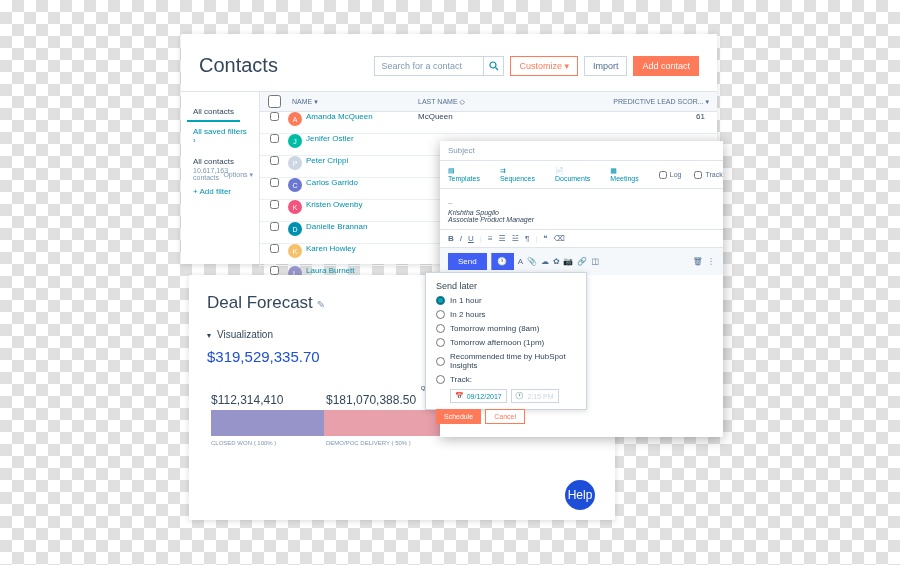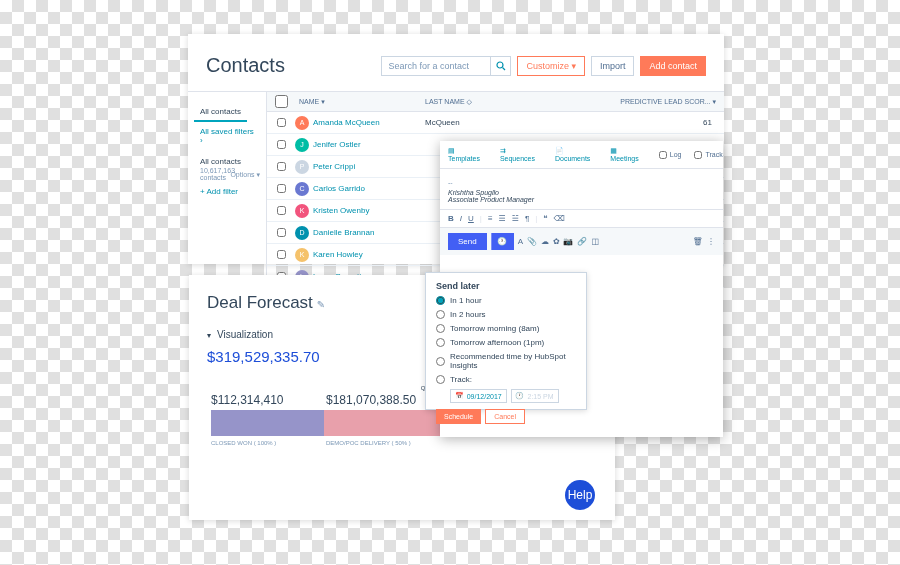--- a/index.html
+++ b/index.html
@@ -1,20 +1,20 @@
 <!DOCTYPE html>
 <html><head>
 <meta charset="utf-8">
 <style>
 *{box-sizing:border-box;margin:0;padding:0;font-family:-apple-system,BlinkMacSystemFont,"Segoe UI",Arial,sans-serif}
 body{width:900px;height:565px;position:relative;background:
 repeating-conic-gradient(#e0e0e0 0 25%,#fff 0 50%) 0 0/24px 24px}
 .card{position:absolute;background:#fff;box-shadow:0 1px 6px rgba(0,0,0,.15)}
 
-#contacts{left:188px;top:34px;width:536px;height:230px}
+#contacts{left:181px;top:34px;width:536px;height:230px}
 .c-hdr{display:flex;align-items:center;padding:20px 18px 14px}
 .c-title{font-size:20px;color:#33475b;font-weight:400;flex:1}
 .search{display:flex;align-items:center;border:1px solid #cbd6e2;padding:3px 6px;font-size:9px;color:#7c98b6;width:110px;height:20px}
 .search span{flex:1}
 .s-btn{width:20px;height:20px;display:flex;align-items:center;justify-content:center;border:1px solid #cbd6e2;border-left:none;color:#0091ae;font-size:10px}
 .btn{font-size:9px;padding:4px 8px;margin-left:6px;cursor:pointer}
 .btn-outline-o{border:1px solid #ff7a59;color:#ff7a59;background:#fff}
 .btn-outline-g{border:1px solid #cbd6e2;color:#506e91;background:#fff}
 .btn-orange{border:1px solid #ff7a59;background:#ff7a59;color:#fff}
 .c-body{display:flex;border-top:1px solid #dfe3eb}
@@ -24,21 +24,21 @@
 .side-hdr{font-size:8px;color:#33475b;padding:6px 6px 1px}
 .side-sub{font-size:7px;color:#7c98b6;padding:0 6px}
 .side-opt{font-size:7px;color:#7c98b6;float:right;margin-top:-10px}
 .add-filter{font-size:8px;color:#0091ae;padding:6px}
 .c-table{flex:1;border-left:1px solid #dfe3eb}
 .c-thead{display:flex;background:#f5f8fa;border-bottom:1px solid #dfe3eb;font-size:7px;color:#506e91;height:20px;align-items:center}
 .th-chk{width:28px;text-align:center}
 .th1{width:130px;padding-left:4px}
 .th2{width:120px}
 .th3{flex:1;text-align:right;padding-right:8px}
-.c-row{display:flex;align-items:center;height:22px;border-bottom:1px solid #eaf0f6;font-size:8px}
+.c-row{display:flex;align-items:flex-start;height:22px;border-bottom:1px solid #eaf0f6;font-size:8px}
 .chk{width:28px;display:flex;justify-content:center}
 .chk input{width:9px;height:9px}
 .av{width:14px;height:14px;border-radius:50%;margin-right:4px;display:inline-flex;align-items:center;justify-content:center;font-size:7px;color:#fff}
 .nm{color:#0091ae;width:112px}
 .ln{color:#33475b;width:120px}
 .sc{color:#33475b;flex:1;text-align:right;padding-right:12px}
 
 #deal{left:189px;top:275px;width:426px;height:245px;padding:18px 0}
 .d-title{font-size:17px;color:#33475b;padding:0 18px}
 .d-title .pen{font-size:10px;color:#7c98b6;margin-left:4px}
@@ -71,21 +71,21 @@
 .m-sig .dash{color:#7c98b6;margin-bottom:3px}
 .m-sig .n{font-style:italic}
 .m-sig .t{font-style:italic}
 .m-editor{border-top:1px solid #dfe3eb;padding:4px 8px;display:flex;gap:6px;font-size:8px;color:#506e91;align-items:center}
 .m-editor .sep{color:#dfe3eb}
 .m-actions{background:#f5f8fa;border-top:1px solid #dfe3eb;padding:5px 8px;display:flex;align-items:center;gap:4px;font-size:8px;color:#506e91}
 .send{background:#425ff4;color:#fff;padding:4px 10px;font-size:8px;border:none}
 .clock{background:#425ff4;color:#fff;padding:4px 6px;font-size:8px;border:none;border-left:1px solid rgba(255,255,255,.3)}
 
 #sendlater{left:425px;top:272px;width:162px;height:138px;border:1px solid #cbd6e2;padding:8px 10px;z-index:5}
-.sl-title{font-size:9px;font-weight:700;color:#33475b;margin-bottom:5px}
+.sl-title{font-size:9px;font-weight:400;color:#33475b;margin-bottom:5px}
 .sl-opt{font-size:8px;color:#33475b;display:flex;align-items:center;margin-bottom:5px;gap:5px}
 .sl-opt input{width:9px;height:9px;accent-color:#00a4bd}
 .sl-custom{display:flex;gap:4px;margin:3px 0 6px 14px}
 .sl-date{border:1px solid #cbd6e2;font-size:7px;color:#0091ae;padding:2px 4px;display:flex;align-items:center;gap:3px}
 .sl-time{border:1px solid #cbd6e2;font-size:7px;color:#cbd6e2;padding:2px 4px;display:flex;align-items:center;gap:3px}
 .sl-btns{display:flex;gap:4px}
 .sl-sched{background:#ff7a59;color:#fff;border:none;font-size:7px;padding:4px 8px}
 .sl-cancel{background:#fff;color:#ff7a59;border:1px solid #ff7a59;font-size:7px;padding:3px 8px}
 svg{display:inline-block;vertical-align:middle}
 </style>
@@ -218,20 +218,21 @@
     <div class="bar3"></div>
   </div>
   <div class="d-lbls">
     <span>CLOSED WON ( 100% )</span>
     <span>DEMO/POC DELIVERY ( 50% )</span>
   </div>
   <div class="help">Help</div>
 </div>
 
 <div id="msg" class="card">
+  <div class="m-field m-sub">Subject</div>
   <div class="m-tools">
     <span>▤ <span>Templates</span></span>
     <span>⇉ <span>Sequences</span></span>
     <span>📄 <span>Documents</span></span>
     <span>▦ <span>Meetings</span></span>
     <span class="r">
       <input type="checkbox" style="">
         <span>Log</span>
       <input type="checkbox" style="">
         <span>Track</span>

